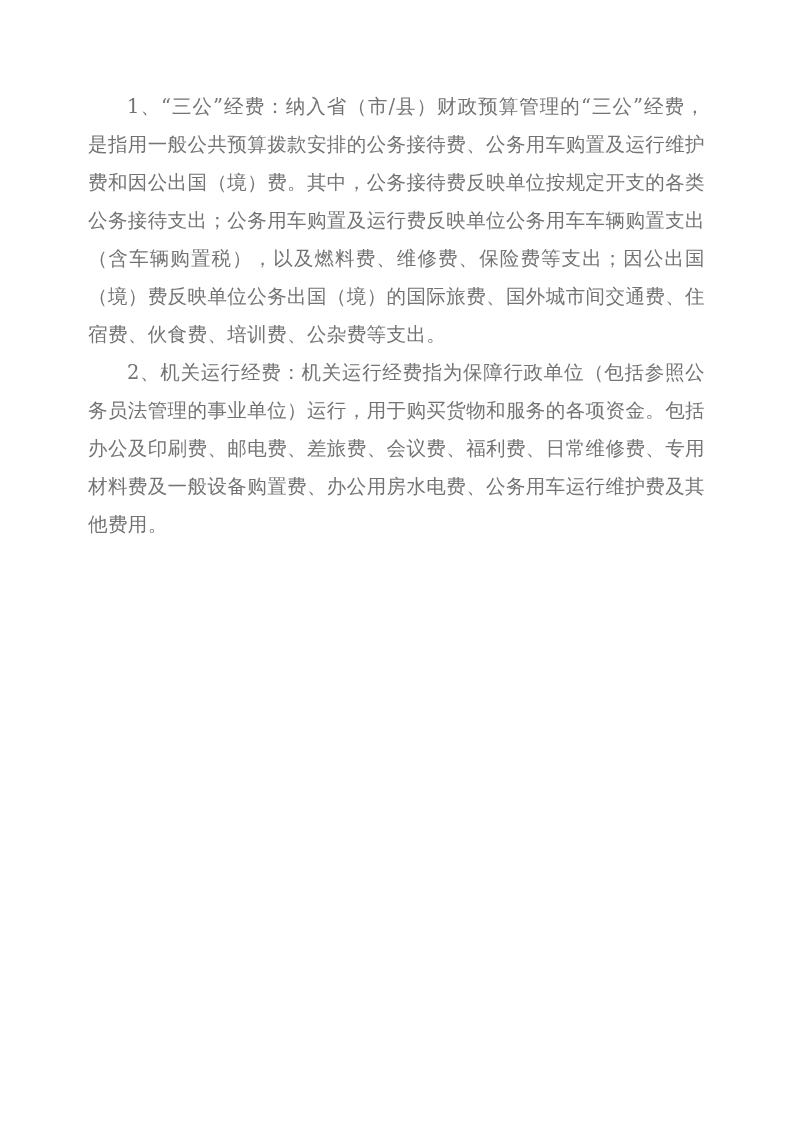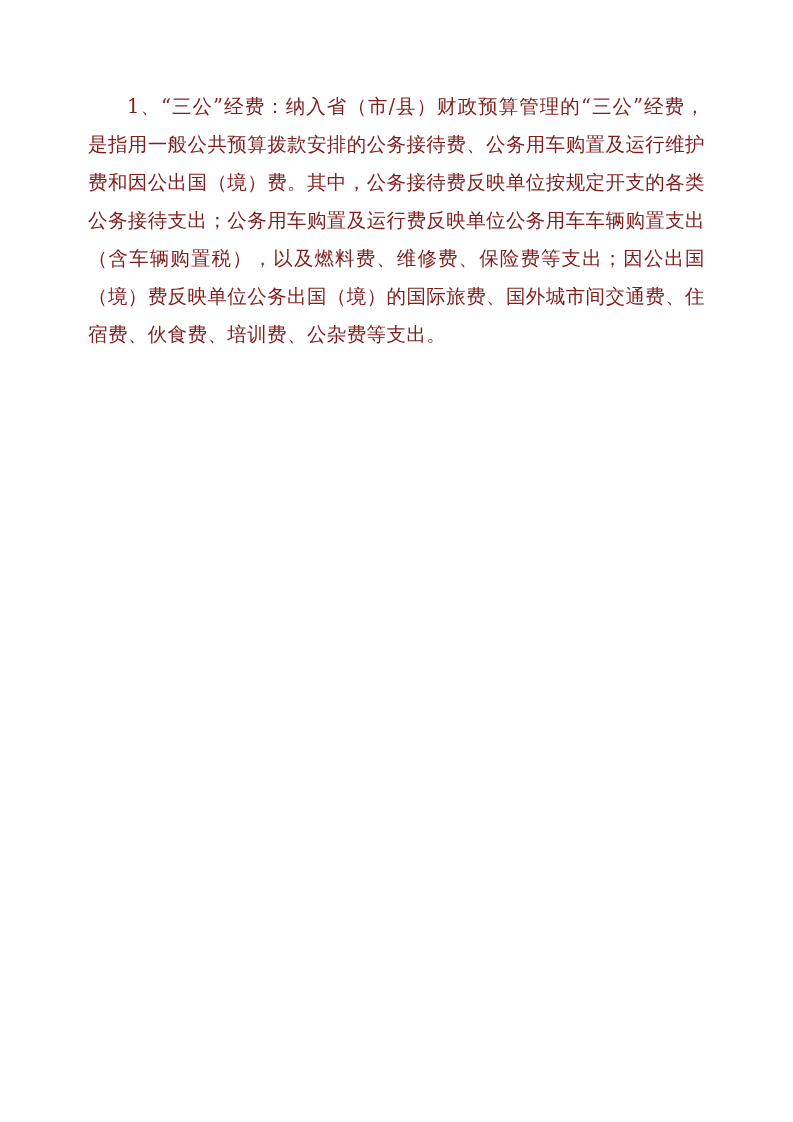--- a/index.html
+++ b/index.html
@@ -28,27 +28,28 @@
     width: 617px;
   }
   .para {
     font-size: 19.5px;
     line-height: 38px;
     text-align: justify;
     text-justify: inter-ideograph;
     text-indent: 2em;
     margin: 0;
     letter-spacing: 0.4px;
-    color: #7f1d1d;
+    color: #737373;
     font-family: "DejaVu Serif", "Liberation Serif", serif;
   }
   .para + .para {
     margin-top: 0;
   }
 </style>
 </head>
 <body>
 
 <div class="page">
   <div class="content">
     <p class="para">1、“三公”经费：纳入省（市/县）财政预算管理的“三公”经费，是指用一般公共预算拨款安排的公务接待费、公务用车购置及运行维护费和因公出国（境）费。其中，公务接待费反映单位按规定开支的各类公务接待支出；公务用车购置及运行费反映单位公务用车车辆购置支出（含车辆购置税），以及燃料费、维修费、保险费等支出；因公出国（境）费反映单位公务出国（境）的国际旅费、国外城市间交通费、住宿费、伙食费、培训费、公杂费等支出。</p>
+    <p class="para">2、机关运行经费：机关运行经费指为保障行政单位（包括参照公务员法管理的事业单位）运行，用于购买货物和服务的各项资金。包括办公及印刷费、邮电费、差旅费、会议费、福利费、日常维修费、专用材料费及一般设备购置费、办公用房水电费、公务用车运行维护费及其他费用。</p>
   </div>
 </div>
 
 </body></html>

